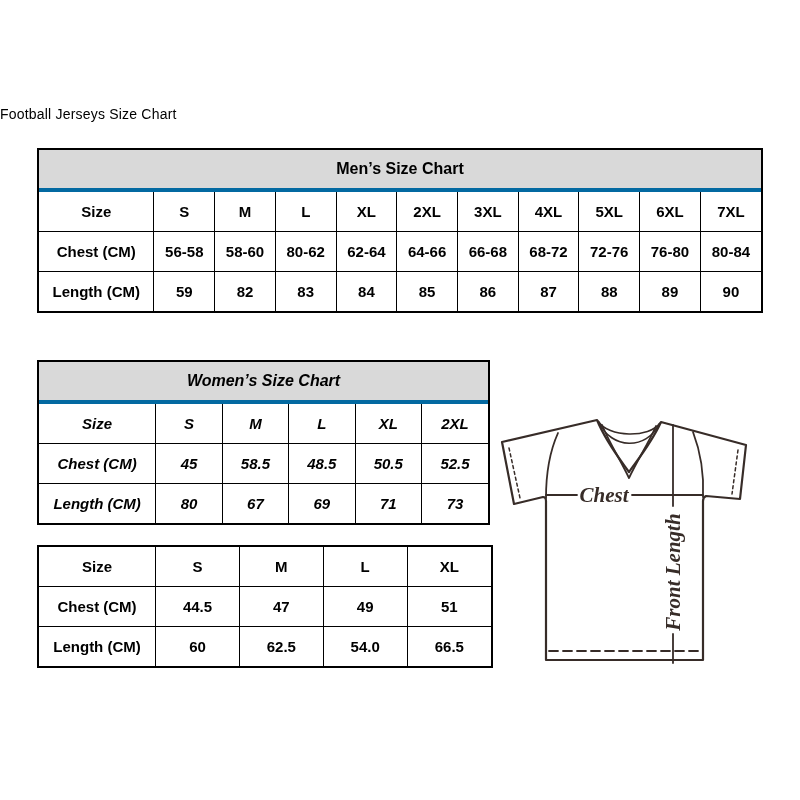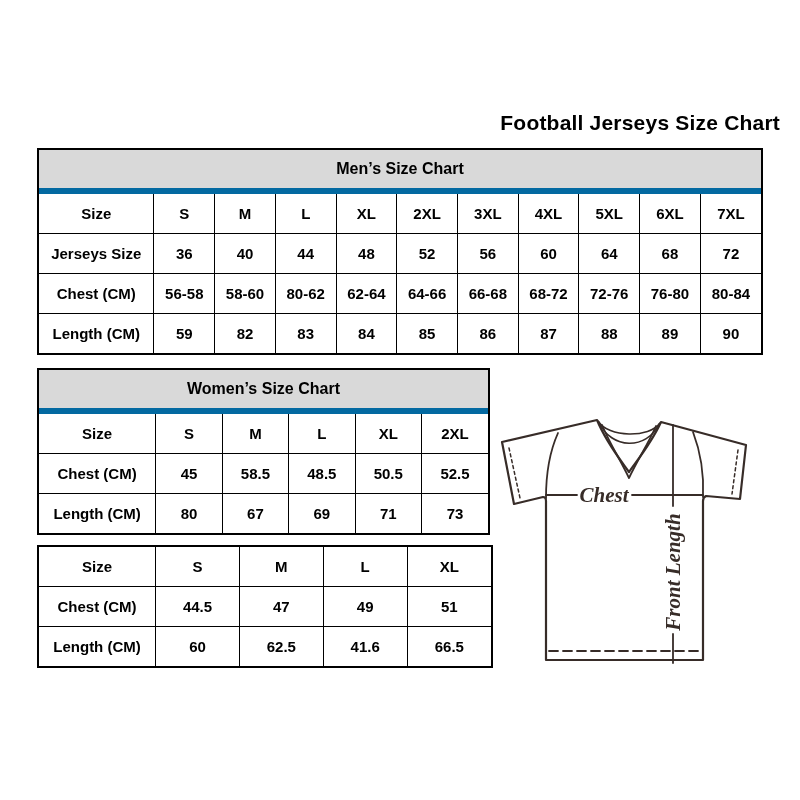--- a/index.html
+++ b/index.html
@@ -2,41 +2,41 @@
 <html><head>
 <meta charset="utf-8">
 <style>
   html,body{margin:0;padding:0;}
   body{
     width:800px;height:800px;position:relative;background:#ffffff;
     font-family:"Liberation Sans","DejaVu Sans",sans-serif;color:#000;
     overflow:hidden;
   }
   .page-title{
-    position:absolute;top:97px;left:0;width:780px;text-align:right;
-    font-size:21px;font-weight:bold;letter-spacing:0.2px;
+    position:absolute;top:97px;left:0;width:780px;text-align:left;
+    font-size:14px;font-weight:normal;letter-spacing:0.2px;
   }
   .size-table{
     position:absolute;border:2px solid #000;background:#fff;box-sizing:border-box;
   }
   .size-table .tbl-header{
-    height:38px;background:#d9d9d9;border-bottom:6px solid #0369a1;
+    height:38px;background:#d9d9d9;border-bottom:4px solid #0369a1;
     display:flex;align-items:center;justify-content:center;
     font-size:16px;font-weight:bold;
   }
   .size-table table{
     border-collapse:collapse;width:100%;table-layout:fixed;border:hidden;
   }
   .size-table td{
     border:1px solid #000;height:39px;text-align:center;vertical-align:middle;
     font-size:15px;font-weight:bold;padding:0 2px;overflow:hidden;
   }
   .mens{left:37px;top:148px;width:726px;}
   .mens td:first-child{width:15.3%;}
-  .womens{left:37px;top:368px;width:453px;}
+  .womens{left:37px;top:360px;width:453px;font-style:italic;}
   .womens td:first-child{width:25%;}
   .youth{left:37px;top:545px;width:456px;}
   .youth td:first-child{width:24.8%;}
   .jersey-wrap{position:absolute;left:493px;top:398px;width:270px;height:272px;}
   .jersey-wrap svg{display:block;}
   .measure-label{
     font-family:"Liberation Serif","DejaVu Serif",serif;
     font-style:italic;font-weight:bold;font-size:21px;fill:#372c28;
   }
 </style>
@@ -54,33 +54,20 @@
           <td>S</td>
           <td>M</td>
           <td>L</td>
           <td>XL</td>
           <td>2XL</td>
           <td>3XL</td>
           <td>4XL</td>
           <td>5XL</td>
           <td>6XL</td>
           <td>7XL</td>
-        </tr>
-        <tr>
-          <td>Jerseys Size</td>
-          <td>36</td>
-          <td>40</td>
-          <td>44</td>
-          <td>48</td>
-          <td>52</td>
-          <td>56</td>
-          <td>60</td>
-          <td>64</td>
-          <td>68</td>
-          <td>72</td>
         </tr>
         <tr>
           <td>Chest (CM)</td>
           <td>56-58</td>
           <td>58-60</td>
           <td>80-62</td>
           <td>62-64</td>
           <td>64-66</td>
           <td>66-68</td>
           <td>68-72</td>
@@ -151,21 +138,21 @@
           <td>Chest (CM)</td>
           <td>44.5</td>
           <td>47</td>
           <td>49</td>
           <td>51</td>
         </tr>
         <tr>
           <td>Length (CM)</td>
           <td>60</td>
           <td>62.5</td>
-          <td>41.6</td>
+          <td>54.0</td>
           <td>66.5</td>
         </tr>
       </tbody>
   </table>
 </section>
 
 <div class="jersey-wrap">
   <svg width="270" height="272" viewBox="0 0 270 272">
     <g fill="none" stroke="#372c28" stroke-width="2.2" stroke-linejoin="round" stroke-linecap="round">
 

